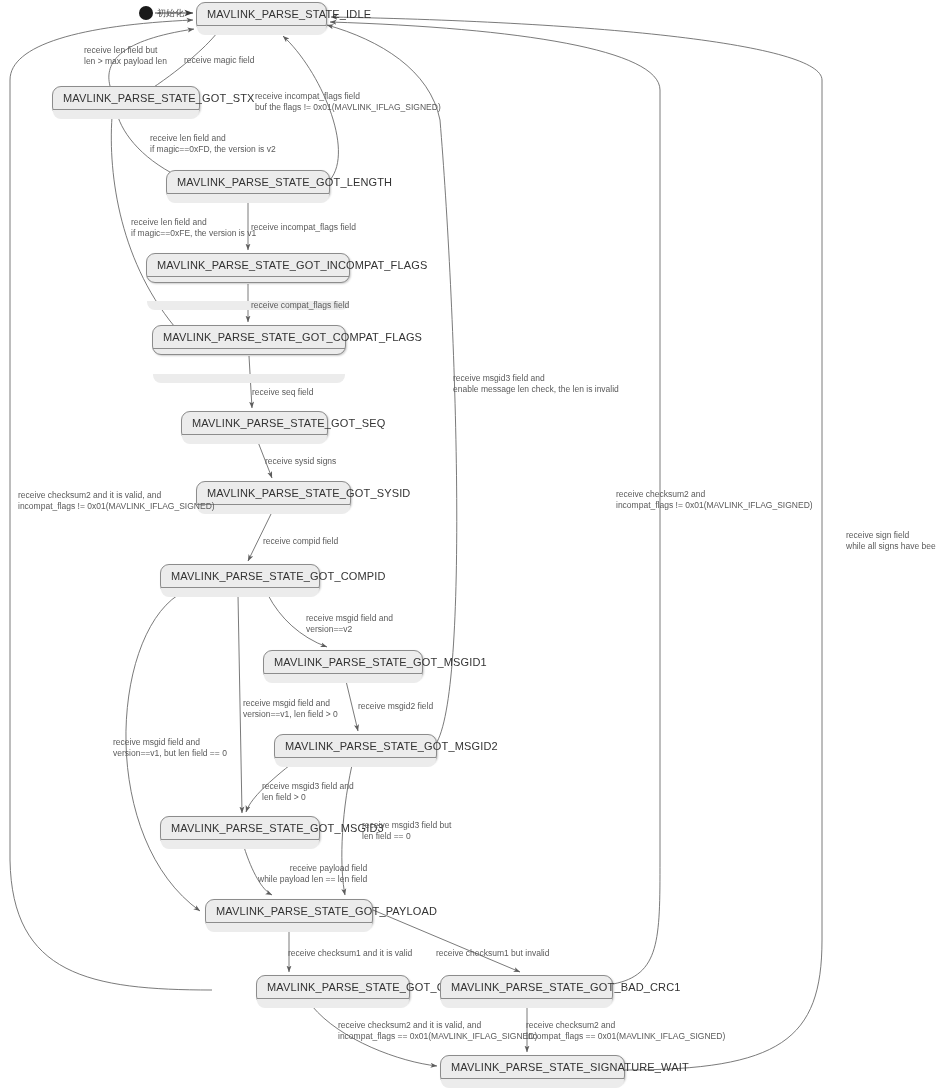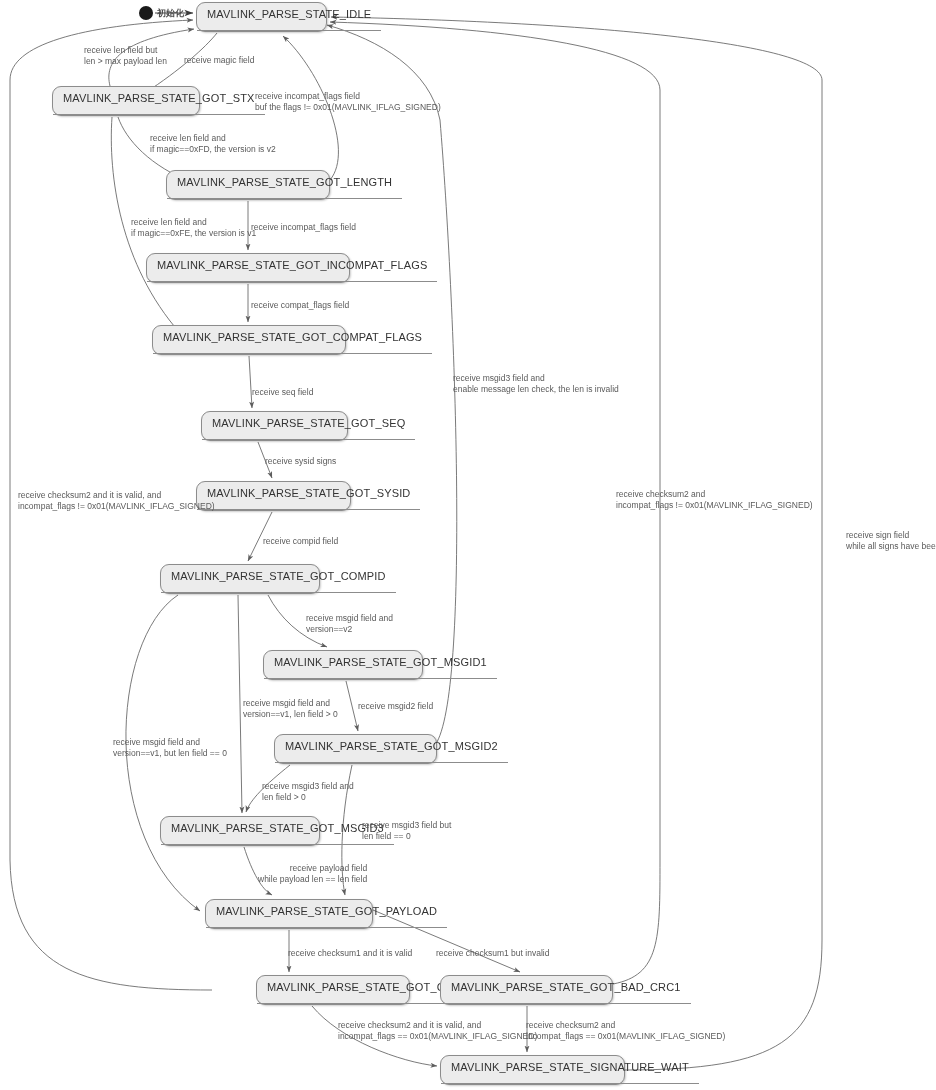--- a/index.html
+++ b/index.html
@@ -23,21 +23,21 @@
   }
   
   .state{
     position:absolute;
     box-sizing:border-box;
     background:#ececec;
     border:1px solid #8c8c8c;
     border-radius:9px;
     box-shadow:1px 1px 2px rgba(0,0,0,0.20);
     display:flex;
-    flex-direction:row;
+    flex-direction:column;
   }
   .state .title{
     flex:0 0 auto;
     text-align:center;
     font-size:11px;
     line-height:1;
     letter-spacing:.15px;
     color:#333333;
     padding:6px 10px 5px 10px;
     border-bottom:1px solid #8c8c8c;
@@ -59,21 +59,21 @@
   
   .edge-label{
     position:absolute;
     font-size:8.5px;
     line-height:11px;
     color:#5a5a5a;
     white-space:pre;
     text-align:center;
   }
   .edge-label.left{text-align:left;}
-  .edge-label.cn{font-size:9px;color:#4a4a4a;font-weight:bold;}
+  .edge-label.cn{font-size:9px;color:#4a4a4a;}
 </style>
 </head>
 <body>
 
 <div id="diagram">
 
   <svg id="edge-layer" viewBox="0 0 936 1090" xmlns="http://www.w3.org/2000/svg">
     <defs>
       <marker id="arrow" markerWidth="9" markerHeight="9" refX="7.2" refY="3.1" orient="auto" markerUnits="strokeWidth">
         <path d="M0,0.3 L7.4,3.1 L0,5.9 L1.9,3.1 Z" fill="#5d5d5d"></path>
@@ -160,21 +160,21 @@
   <div class="state" style="left:146px; top:253px; width:204px; height:30px;gap:24px;">
     <div class="title">MAVLINK_PARSE_STATE_GOT_INCOMPAT_FLAGS</div>
     <div class="body"></div>
   </div>
 
   <div class="state" style="left:152px; top:325px; width:194px; height:30px;gap:25px;">
     <div class="title">MAVLINK_PARSE_STATE_GOT_COMPAT_FLAGS</div>
     <div class="body"></div>
   </div>
 
-  <div class="state" style="left:181px; top:411px; width:147px; height:30px;margin-left:20px;">
+  <div class="state" style="left:181px; top:411px; width:147px; height:30px;">
     <div class="title">MAVLINK_PARSE_STATE_GOT_SEQ</div>
     <div class="body"></div>
   </div>
 
   <div class="state" style="left:196px; top:481px; width:155px; height:30px;">
     <div class="title">MAVLINK_PARSE_STATE_GOT_SYSID</div>
     <div class="body"></div>
   </div>
 
   <div class="state" style="left:160px; top:564px; width:160px; height:30px;">

